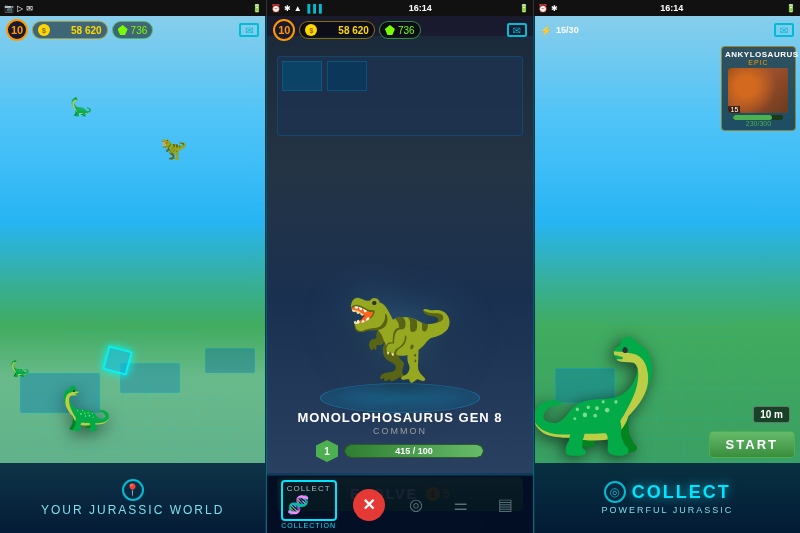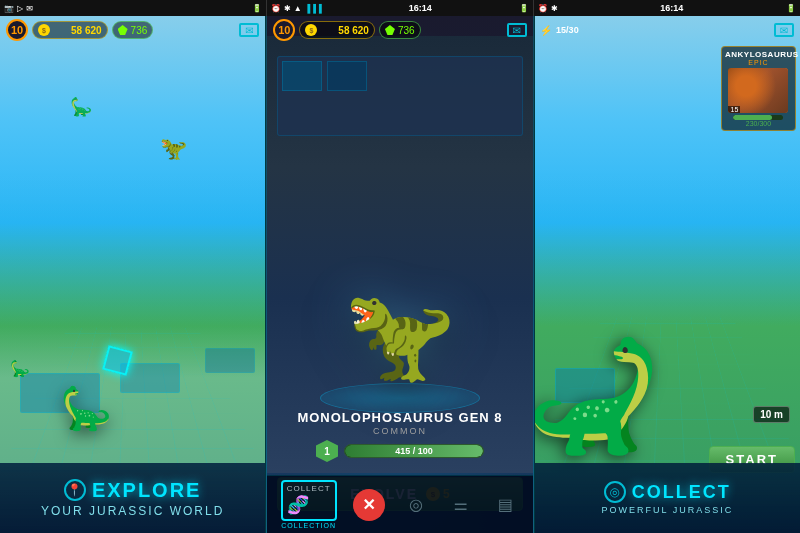--- a/index.html
+++ b/index.html
@@ -394,21 +394,21 @@
       border-radius: 3px;
       padding: 2px 6px;
       color: #fff;
       font-size: 10px;
       font-weight: bold;
     }
 
     
     .start-button {
       position: absolute;
-      bottom: 60px;
+      bottom: 75px;
       right: 5px;
       background: linear-gradient(180deg, #66BB6A, #388E3C);
       border-radius: 4px;
       padding: 5px 16px;
       color: #fff;
       font-size: 13px;
       font-weight: 900;
       letter-spacing: 2px;
       border: 1px solid #4CAF50;
       cursor: pointer;
@@ -547,21 +547,20 @@
       <div style="position:absolute;top:80px;left:70px;font-size:18px;opacity:0.9;">🦕</div>
       <div style="position:absolute;top:120px;left:160px;font-size:22px;">🦖</div>
       <div style="position:absolute;bottom:155px;left:10px;font-size:16px;">🦕</div>
 
       <div style="position:absolute;bottom:100px;left:60px;font-size:42px;filter:drop-shadow(0 5px 8px rgba(0,0,0,0.5));">🦕</div>
     </div>
 
     <div class="explore-bottom">
       <div class="explore-label">
         <div class="explore-icon">📍</div>
-        <span class="explore-title">EXPLORE</span>
       </div>
       <div class="explore-subtitle">YOUR JURASSIC WORLD</div>
     </div>
   </div>
 
   <div class="panel-divider"></div>
 
   <div class="panel panel-encounter">
 
     <div class="panel-header">

